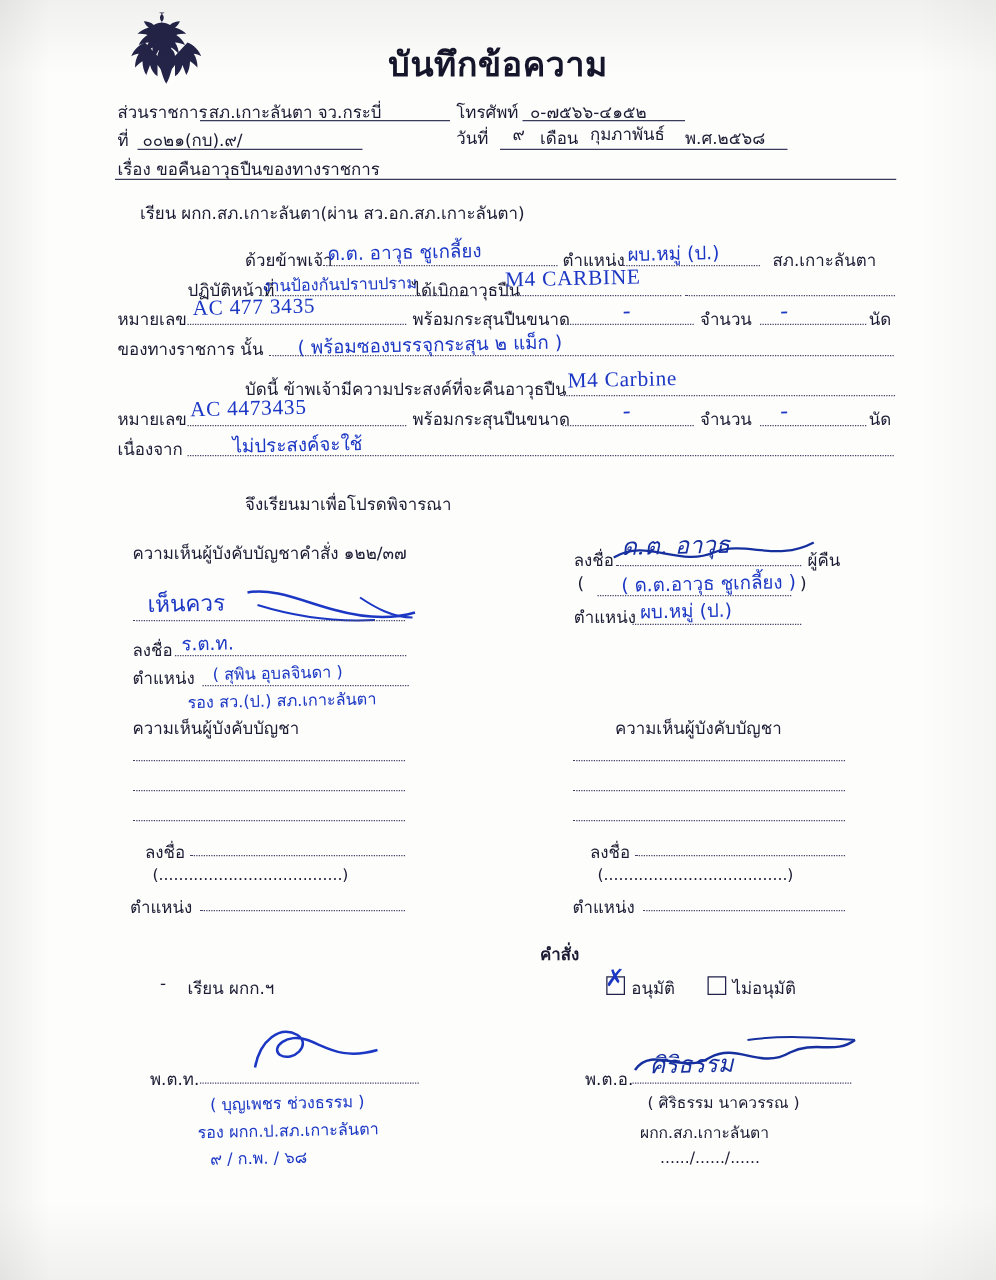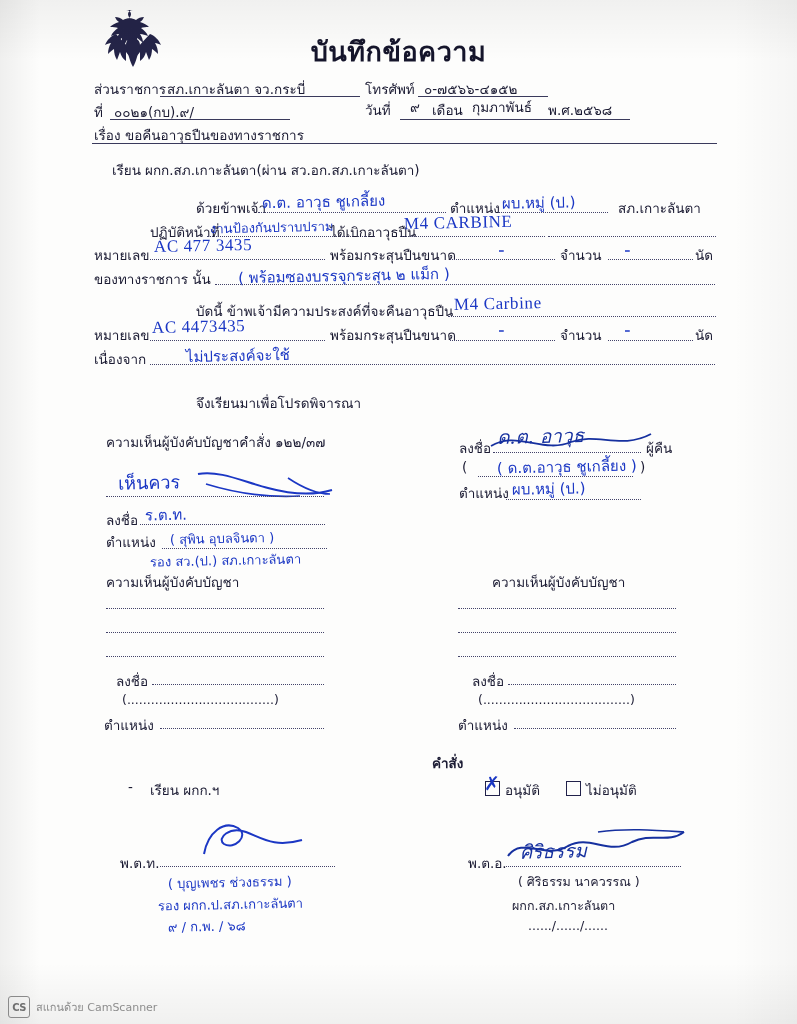--- a/index.html
+++ b/index.html
@@ -331,17 +331,13 @@
     <div class="dots" style="left:506px; top:866px; width:175px;"></div>
     <div class="lbl sm" style="left:518px; top:872px;">( ศิริธรรม  นาควรรณ )</div>
     <div class="lbl sm" style="left:512px; top:896px;">ผกก.สภ.เกาะลันตา</div>
     <div class="lbl sm" style="left:528px; top:918px;">....../....../......</div>
 
   </div>
 
   <div class="scan-shade"></div>
   <div class="scan-shade2"></div>
 
-  <div class="cs-footer">
-    <div class="cs-badge">CS</div>
-    <div class="cs-text">สแกนด้วย CamScanner</div>
-  </div>
 </div>
 
 </body></html>

